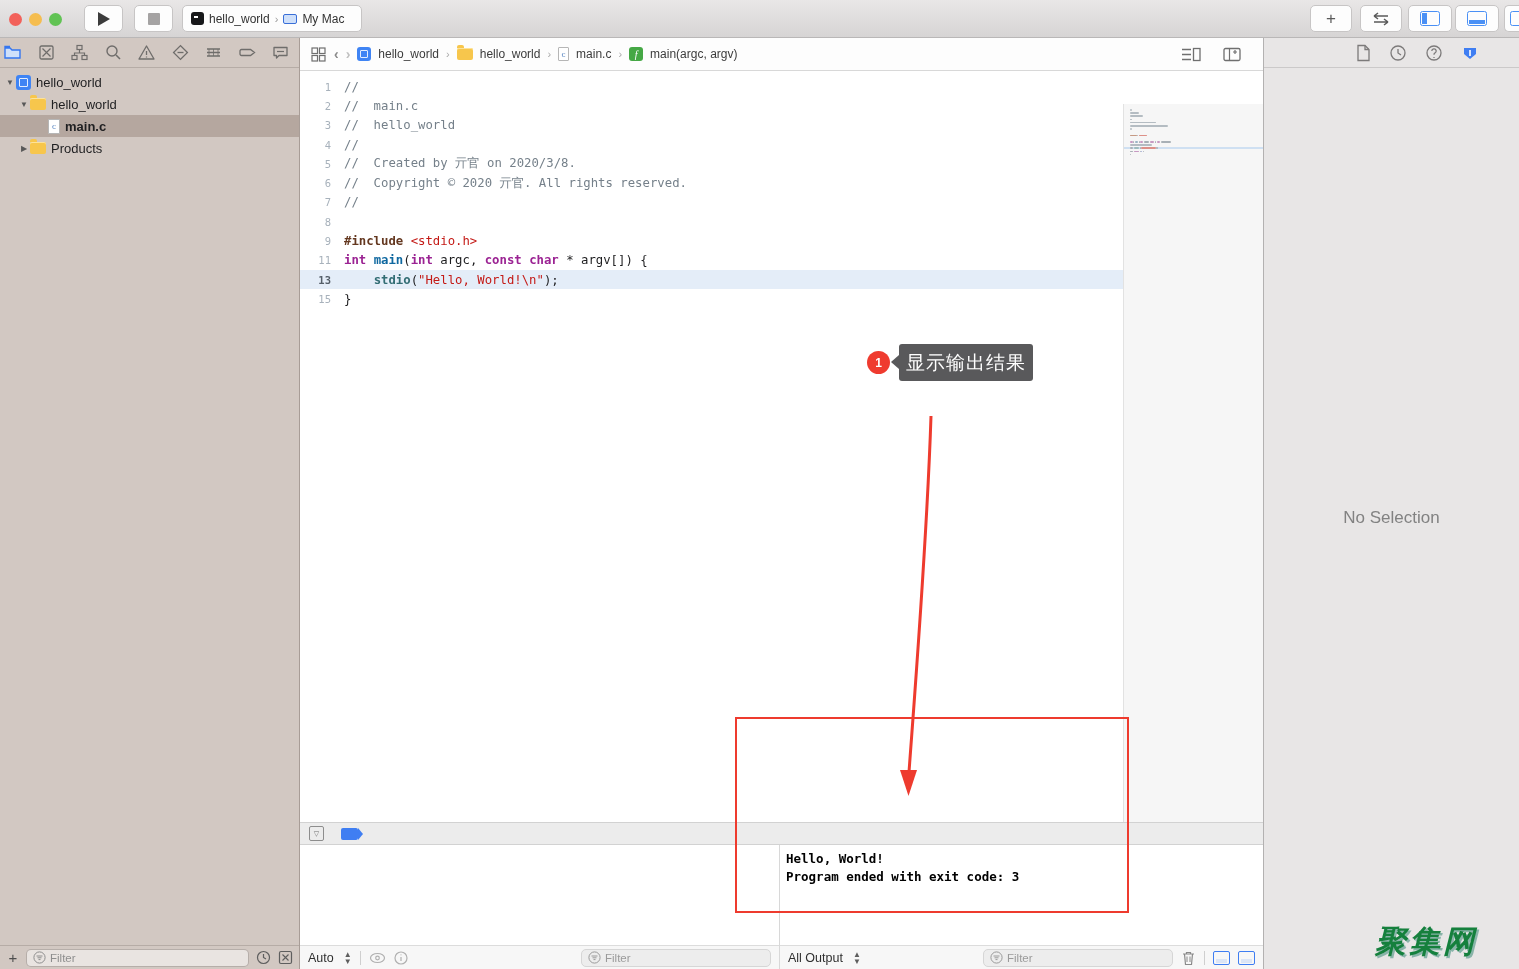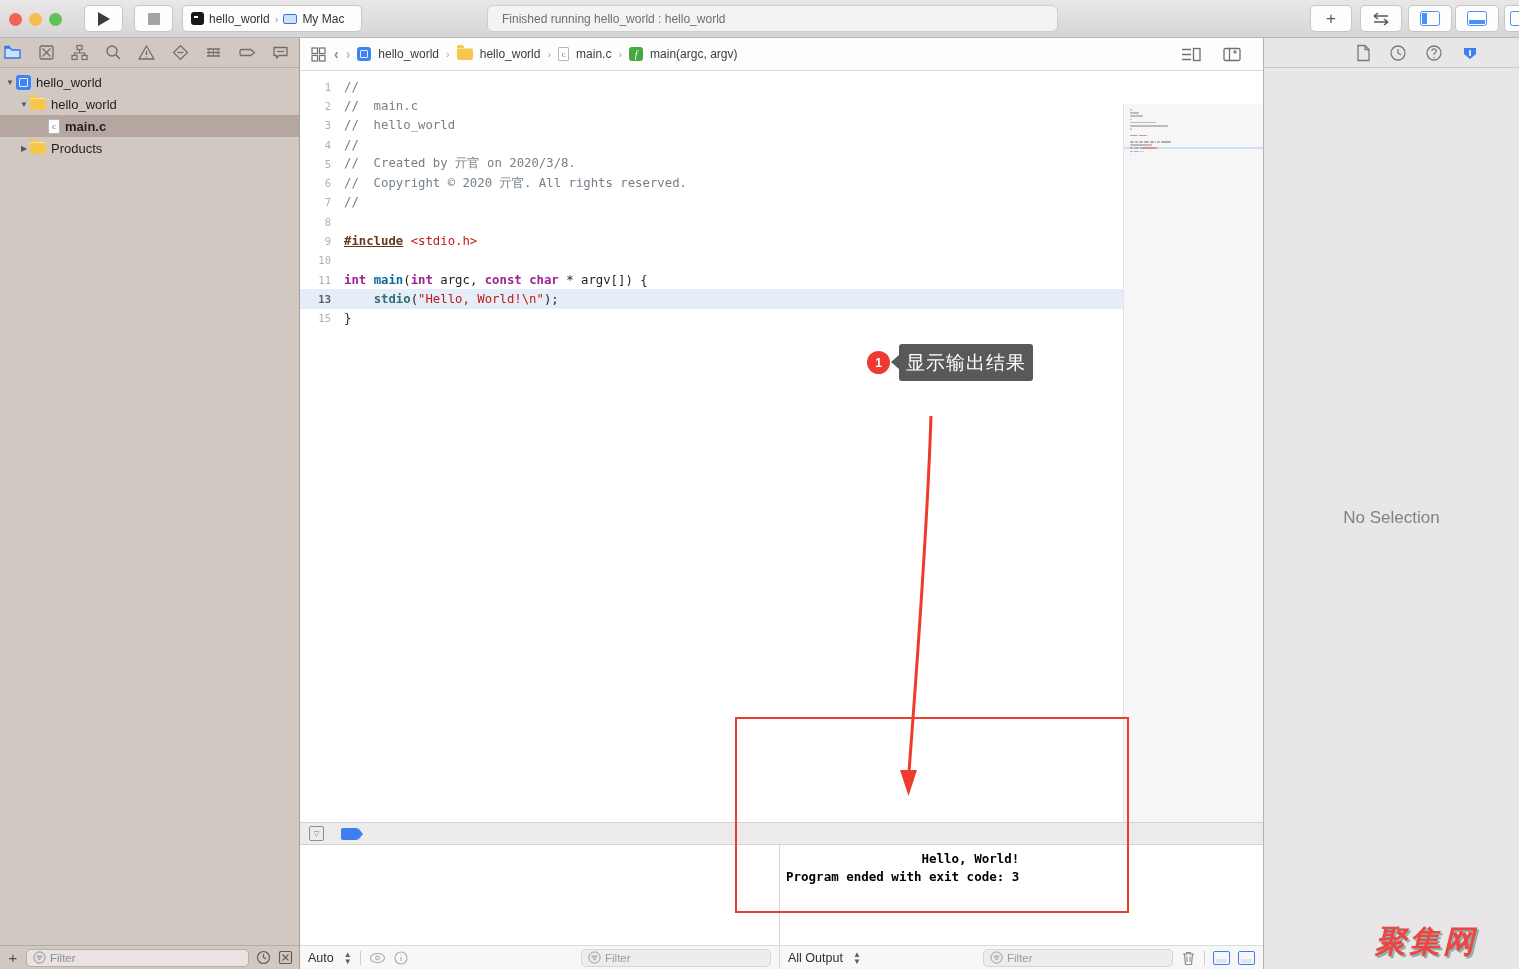--- a/index.html
+++ b/index.html
@@ -72,42 +72,42 @@
 
   .code-region { position:absolute; left:0; top:33px; width:100%; height:751px; overflow:hidden; }
   .code-line { position:relative; height:19.3px; display:flex; align-items:center;
                font-family:"DejaVu Sans Mono", monospace; font-size:12.3px; white-space:pre; }
   .code-line.hl { background:#e4edf8; }
   .ln { width:44px; text-align:right; padding-right:13px; color:#a7b1bb; font-size:10.5px; flex:0 0 auto; }
   .code-line.hl .ln { color:#555f69; font-weight:bold; }
   .tok-c  { color:#75808a; }
   .tok-k  { color:#9b2393; font-weight:bold; }
   .tok-s  { color:#c41a16; }
-  .tok-d  { color:#643820; font-weight:bold;text-decoration:underline; }
+  .tok-d  { color:#643820; font-weight:bold; }
   .tok-n  { color:#1c00cf; }
   .tok-p  { color:#1d1d1f; }
   .tok-fd { color:#0f68a0; font-weight:bold; }
   .tok-fc { color:#326d74; font-weight:bold; }
 
   .minimap { position:absolute; right:0; top:33px; width:140px; height:751px; background:#f6f6f6; border-left:1px solid #e2e2e2; }
   .mm-line { position:absolute; height:1.6px; border-radius:1px; }
   .mm-hl { position:absolute; left:0; width:100%; height:2px; background:#cfe0f2; }
 
   .debug-bar { position:absolute; left:0; top:784px; width:100%; height:23px; background:#ececec;
                border-top:1px solid #d2d2d2; border-bottom:1px solid #d2d2d2; display:flex; align-items:center; padding-left:9px; gap:17px; }
   .dbg-toggle { width:15px; height:15px; border:1px solid #8d8d8d; border-radius:2px; display:flex; align-items:center; justify-content:center; }
   .dbg-toggle span { font-size:7px; color:#6f6f6f; }
   .bp-tag { width:17px; height:12px; background:#3f7ef2; border-radius:2px; position:relative; }
   .bp-tag::after { content:""; position:absolute; right:-5px; top:0; border-top:6px solid transparent; border-bottom:6px solid transparent; border-left:5px solid #3f7ef2; }
 
   .debug-area { position:absolute; left:0; top:807px; width:100%; height:124px; background:#fff; }
   .vars-pane { position:absolute; left:0; top:0; width:480px; height:100%; border-right:1px solid #d8d8d8; }
   .console-pane { position:absolute; left:480px; top:0; right:0; height:100%; }
   .console-text { position:absolute; left:6px; top:5px; font-family:"DejaVu Sans Mono", monospace; font-size:12.5px;
-                  font-weight:bold; color:#000; line-height:17.5px; white-space:pre;text-align:right; }
+                  font-weight:bold; color:#000; line-height:17.5px; white-space:pre; }
   .dbg-bottombar { position:absolute; left:0; bottom:0; width:100%; height:24px; background:#f7f7f7; border-top:1px solid #dcdcdc;
                    display:flex; align-items:center; padding:0 8px; gap:8px; font-size:12.5px; color:#2f2f2f; }
   .stepper { font-size:8px; color:#5e5e5e; line-height:7px; display:inline-flex; flex-direction:column; margin-left:2px; }
   .vline { width:1px; height:14px; background:#cfcfcf; }
   .dbg-filter { height:18px; width:190px; background:#ededed; border:1px solid #d6d6d6; border-radius:5px;
                 display:flex; align-items:center; gap:4px; padding:0 6px; font-size:11.5px; color:#9a9a9a; }
   .console-io { width:17px; height:14px; border:1.7px solid #3f7ef2; border-radius:2px; position:relative; }
   .console-io::before { content:""; position:absolute; left:2px; right:2px; bottom:1px; height:4px; background:#3f7ef2; opacity:.15; }
 
   
@@ -120,21 +120,21 @@
   .anno-badge { position:absolute; left:867px; top:351px; width:23px; height:23px; border-radius:50%; background:#ef3b2f;
                 color:#fff; font-size:12px; font-weight:bold; display:flex; align-items:center; justify-content:center; z-index:30; }
   .anno-tip { position:absolute; left:899px; top:344px; width:134px; height:37px; background:#59595b; border-radius:3px;
               color:#fff; font-size:19px; display:flex; align-items:center; justify-content:center; z-index:30; letter-spacing:1px; }
   .anno-tip::before { content:""; position:absolute; left:-8px; top:11px; border-top:7px solid transparent;
                       border-bottom:7px solid transparent; border-right:8px solid #59595b; }
   .anno-rect { position:absolute; left:735px; top:717px; width:394px; height:196px; border:2px solid #ee3b2e; z-index:25; pointer-events:none; }
   .anno-arrow { position:absolute; left:0; top:0; z-index:26; pointer-events:none; }
 
   .watermark { position:absolute; right:42px; bottom:6px; font-size:31px; font-weight:bold; font-style:italic;
-               color:#ef4444; text-shadow:2px 2px 0 rgba(23,120,95,.45); letter-spacing:3px; z-index:40; }
+               color:#15803d; text-shadow:2px 2px 0 rgba(23,120,95,.45); letter-spacing:3px; z-index:40; }
 
   svg.ic { display:block; }
 </style>
 </head>
 <body>
 
 <div class="toolbar">
   <div class="traffic t-red"></div>
   <div class="traffic t-yel"></div>
   <div class="traffic t-grn"></div>
@@ -147,23 +147,20 @@
     </div>
 
   <div class="tb-btn scheme">
     <span class="app-chip"></span>
     <span>hello_world</span>
     <span class="crumb-sep">›</span>
     <span class="mac-chip"></span>
     <span>My Mac</span>
   </div>
 
-  <div class="status-field">
-    <span>Finished running hello_world : hello_world</span>
-  </div>
 
   <div class="tb-btn btn-add">
       <span>+</span>
     </div>
   <div class="tb-btn btn-swap">
     <svg class="ic" width="22" height="14" viewBox="0 0 22 14">
       <path d="M4 4 H18 M4 4 L8 1 M4 4 L8 7" stroke="#5a5a5a" stroke-width="1.5" fill="none"></path>
       <path d="M18 10 H4 M18 10 L14 7 M18 10 L14 13" stroke="#5a5a5a" stroke-width="1.5" fill="none"></path>
     </svg>
   </div>
@@ -320,21 +317,20 @@
     <div>
         <div class="code-line"><span class="ln">1</span><span class="tok-c">//</span></div>
         <div class="code-line"><span class="ln">2</span><span class="tok-c">//  main.c</span></div>
         <div class="code-line"><span class="ln">3</span><span class="tok-c">//  hello_world</span></div>
         <div class="code-line"><span class="ln">4</span><span class="tok-c">//</span></div>
         <div class="code-line"><span class="ln">5</span><span class="tok-c">//  Created by 亓官 on 2020/3/8.</span></div>
         <div class="code-line"><span class="ln">6</span><span class="tok-c">//  Copyright © 2020 亓官. All rights reserved.</span></div>
         <div class="code-line"><span class="ln">7</span><span class="tok-c">//</span></div>
         <div class="code-line"><span class="ln">8</span></div>
         <div class="code-line"><span class="ln">9</span><span class="tok-d">#include</span><span class="tok-p"> </span><span class="tok-s">&lt;stdio.h&gt;</span></div>
-        <div class="code-line"><span class="ln">10</span></div>
         <div class="code-line"><span class="ln">11</span><span class="tok-k">int</span><span class="tok-p"> </span><span class="tok-fd">main</span><span class="tok-p">(</span><span class="tok-k">int</span><span class="tok-p"> argc, </span><span class="tok-k">const</span><span class="tok-p"> </span><span class="tok-k">char</span><span class="tok-p"> * argv[]) {</span></div>
         <div class="code-line hl"><span class="ln">13</span><span class="tok-p">    </span><span class="tok-fc">stdio</span><span class="tok-p">(</span><span class="tok-s">"Hello, World!\n"</span><span class="tok-p">);</span></div>
         <div class="code-line"><span class="ln">15</span><span class="tok-p">}</span></div>
       </div>
     <div class="minimap">
         <div class="mm-line" style="left: 6px; top: 5px; width: 1.7px; background: rgb(180, 188, 194);"></div>
         <div class="mm-line" style="left: 6px; top: 8.2px; width: 8.5px; background: rgb(180, 188, 194);"></div>
         <div class="mm-line" style="left: 6px; top: 11.4px; width: 12.75px; background: rgb(180, 188, 194);"></div>
         <div class="mm-line" style="left: 6px; top: 14.6px; width: 1.7px; background: rgb(180, 188, 194);"></div>
         <div class="mm-line" style="left: 6px; top: 17.8px; width: 25.5px; background: rgb(180, 188, 194);"></div>

